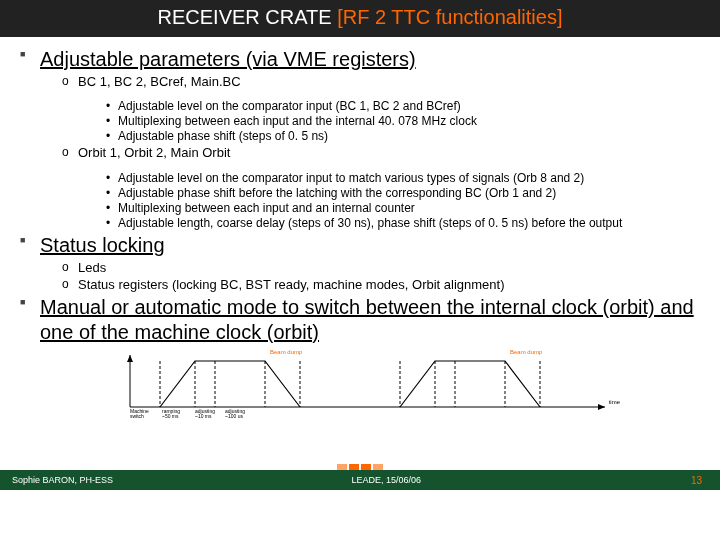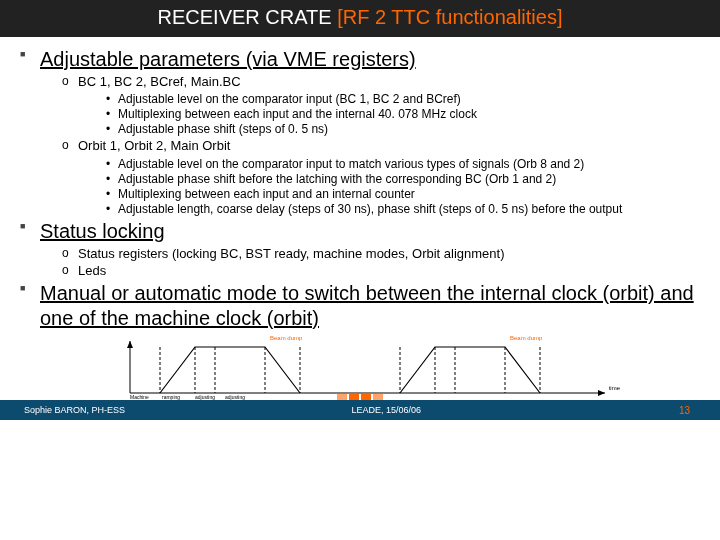--- a/index.html
+++ b/index.html
@@ -1,32 +1,32 @@
 <!DOCTYPE html>
 <html><head>
 <meta charset="utf-8">
 <style>
   * { box-sizing: border-box; margin: 0; padding: 0; }
   html, body { width: 720px; height: 540px; font-family: Arial, Helvetica, sans-serif; background: #fff; color: #000; overflow: hidden; }
-  .slide { width: 720px; height: 420px; position: relative; display: flex; flex-direction: column; }
+  .slide { width: 720px; height: 490px; position: relative; display: flex; flex-direction: column; }
   .title-bar { background: #222; color: #fff; padding: 6px 0 8px 0; text-align: center; font-size: 20px; font-weight: 400; }
   .title-orange { color: #ff6600; }
   .content { flex: 1; padding: 10px 14px 0 14px; font-size: 12px; line-height: 1.25; }
   ul.l1 { list-style: none; padding-left: 4px; }
   ul.l1 > li { position: relative; padding-left: 22px; margin-bottom: 2px; }
   ul.l1 > li::before { content: "■"; position: absolute; left: 2px; top: 2px; font-size: 9px; color: #444; }
   .h1 { font-size: 20px; text-decoration: underline; }
   ul.l2 { list-style: none; padding-left: 22px; margin-top: 2px; }
   ul.l2 > li { position: relative; padding-left: 16px; margin-bottom: 1px; font-size: 13px; }
   ul.l2 > li::before { content: "o"; position: absolute; left: 0; top: 0; font-size: 12px; }
-  ul.l3 { list-style: none; padding-left: 28px; margin-top: 2px; }
+  ul.l3 { list-style: none; padding-left: 28px; margin-top: 9px; }
   ul.l3 > li { position: relative; padding-left: 12px; font-size: 12px; margin-bottom: 0px; }
   ul.l3 > li::before { content: "•"; position: absolute; left: 0; top: 0; font-size: 12px; }
   .diagram { margin: 4px auto 0 auto; width: 520px; height: 70px; position: relative; }
-  .footer { background: #0c4a6e; color: #fff; display: flex; align-items: center; font-size: 9px; padding: 3px 24px; height: 20px; position: absolute; bottom: 0; left: 0; right: 0; }
+  .footer { background: #14532d; color: #fff; display: flex; align-items: center; font-size: 9px; padding: 3px 12px; height: 20px; position: absolute; bottom: 0; left: 0; right: 0; }
   .footer .left { flex: 1; }
   .footer .mid { flex: 1; }
   .footer .num { color: #ff6600; font-size: 10px; padding-right: 6px; }
   .accent { position: absolute; bottom: 20px; left: 50%; transform: translateX(-50%); display: flex; gap: 2px; }
   .accent span { width: 10px; height: 6px; background: #ff6600; display: inline-block; }
   .accent span.dim { opacity: .6; }
 </style>
 </head>
 <body>
 
@@ -56,22 +56,22 @@
               <li>Adjustable phase shift before the latching with the corresponding BC (Orb 1 and 2)</li>
               <li>Multiplexing between each input and an internal counter</li>
               <li>Adjustable length, coarse delay (steps of 30 ns), phase shift (steps of 0. 5 ns) before the output</li>
             </ul>
           </li>
         </ul>
       </li>
       <li>
         <div class="h1">Status locking</div>
         <ul class="l2">
+          <li>Leds</li>
           <li>Status registers (locking BC, BST ready, machine modes, Orbit alignment)</li>
-          <li>Leds</li>
         </ul>
       </li>
       <li>
         <div class="h1">Manual or automatic mode to switch between the internal clock (orbit) and one of the machine clock (orbit)</div>
       </li>
     </ul>
 
     <div class="diagram">
       <svg viewBox="0 0 520 70" width="520" height="70">
 

